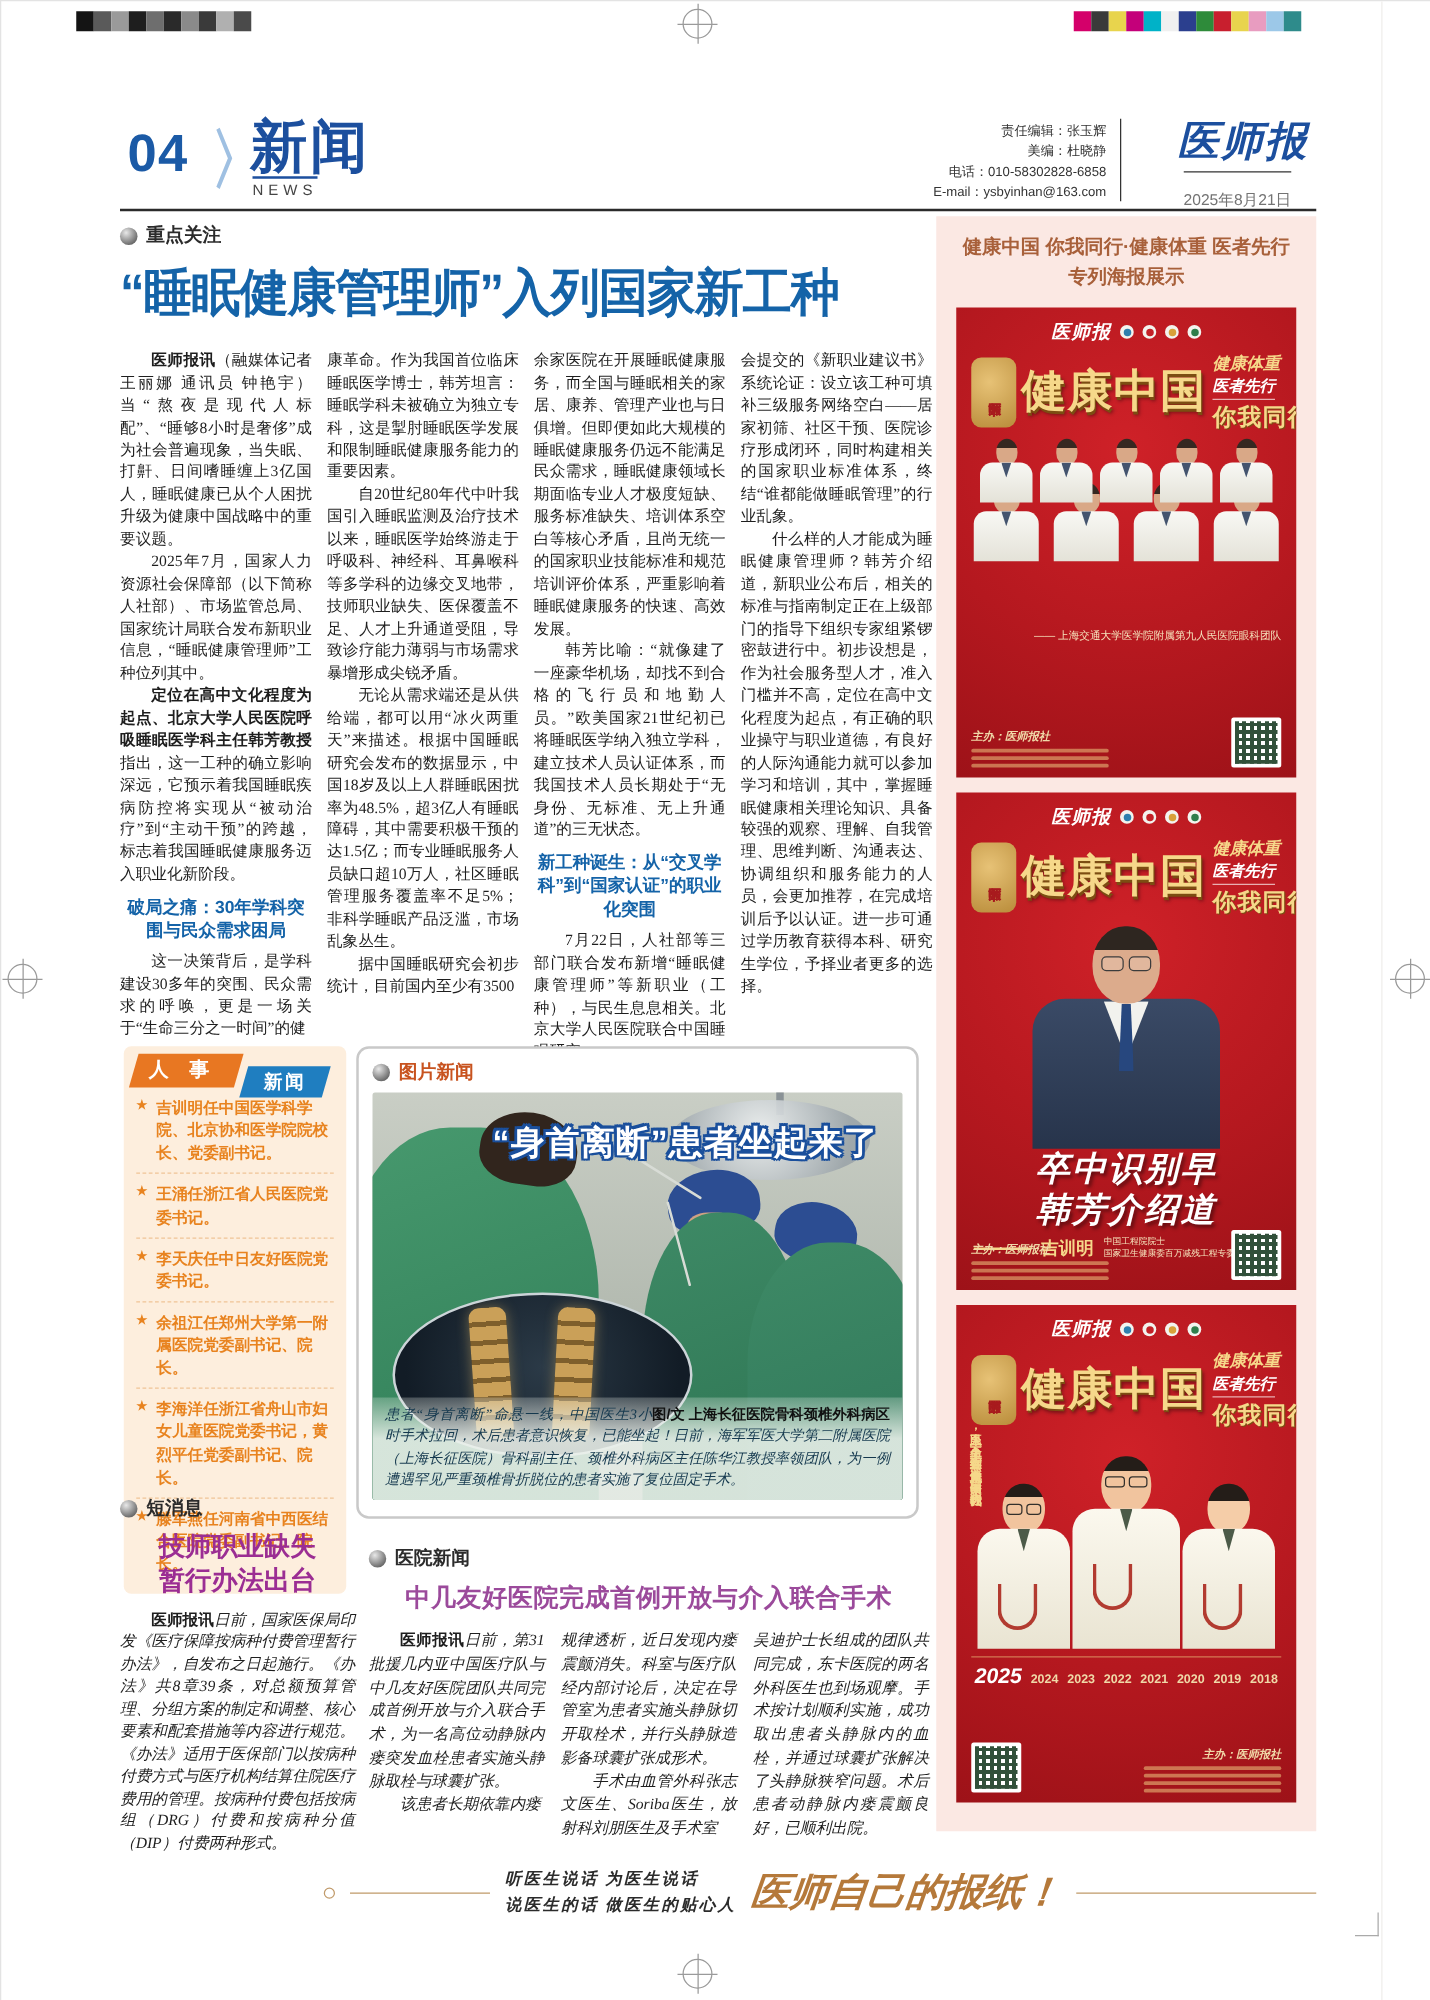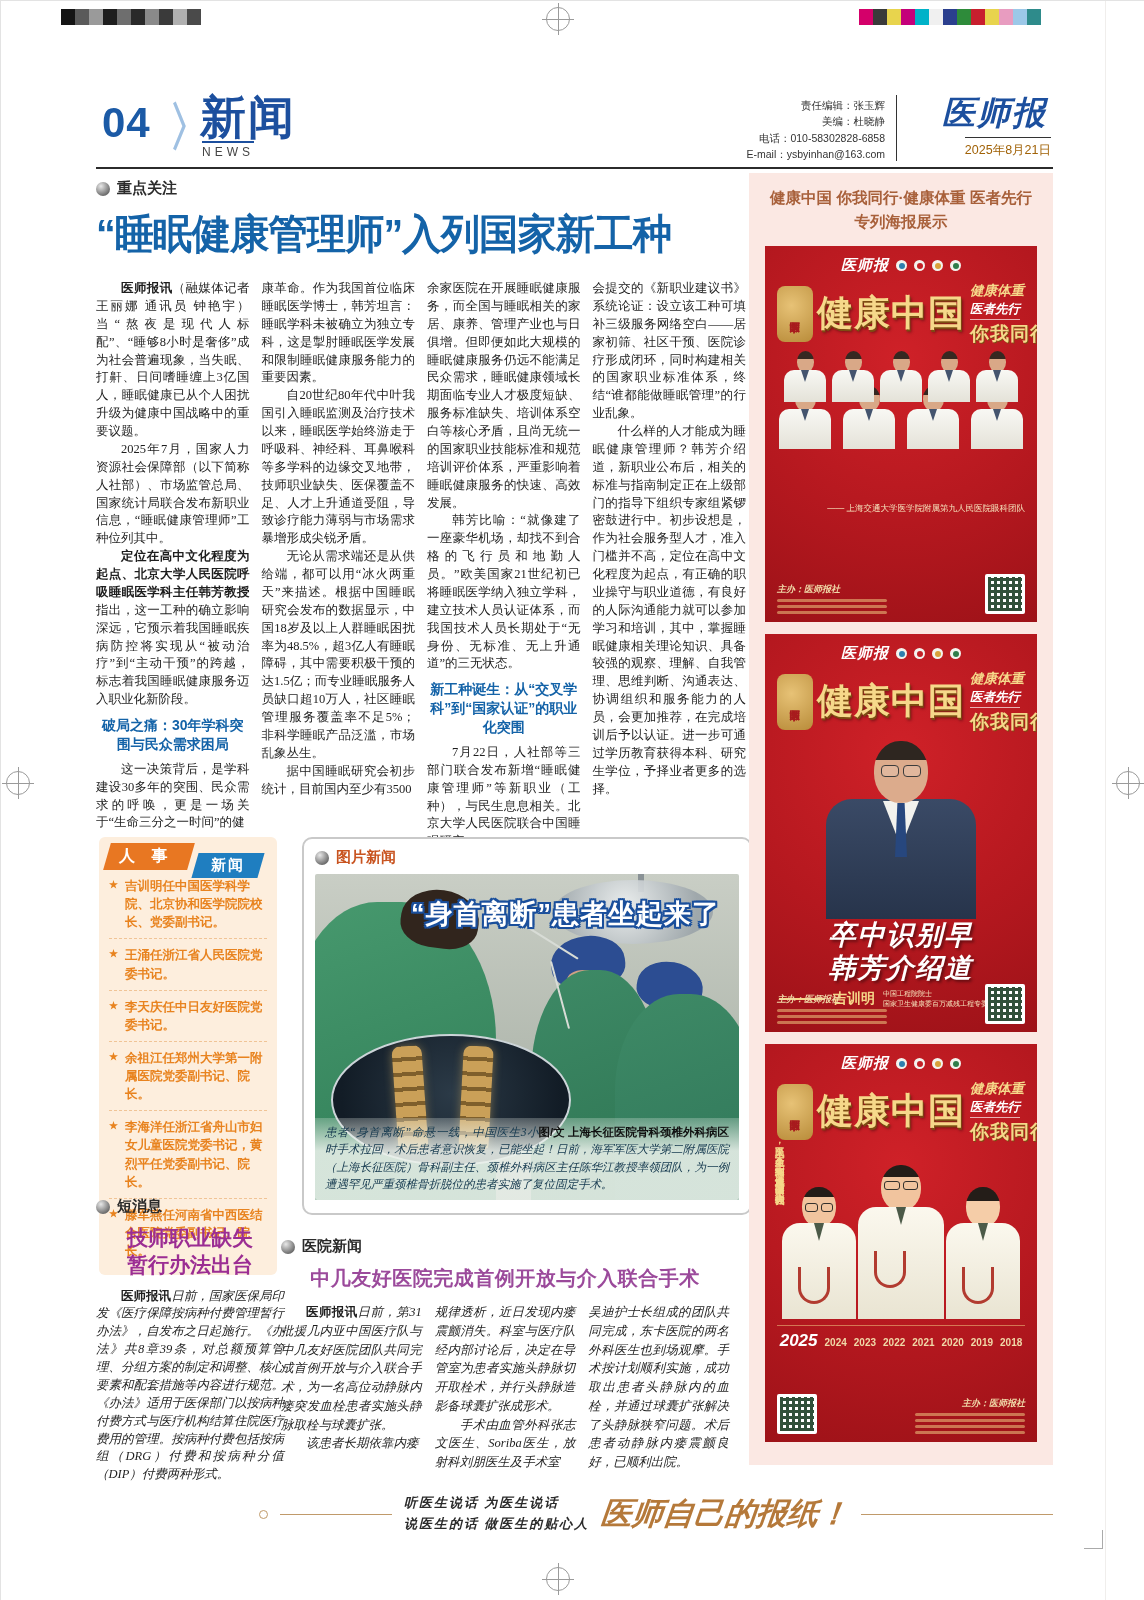--- a/index.html
+++ b/index.html
@@ -20,21 +20,21 @@
 
   
   .hdr{position:absolute;left:95px;top:90px;width:957px;height:72px;}
   .pagenum{position:absolute;left:6px;top:8px;font-size:42px;font-weight:bold;color:#1b5aa6;letter-spacing:1px;}
   .chev{position:absolute;left:72px;top:6px;font-size:46px;color:#9fc0e2;font-weight:bold;transform:scaleY(1.15);}
   .secname{position:absolute;left:104px;top:-4px;font-size:46px;font-weight:900;color:#1c4f9e;letter-spacing:2px;}
   .secen{position:absolute;left:106px;top:50px;font-size:12px;letter-spacing:4px;color:#444;border-top:2px solid #1c4f9e;padding-top:2px;}
   .hdr-meta{position:absolute;right:168px;top:6px;text-align:right;font-size:10.5px;color:#333;line-height:1.55;}
   .hdr-div{position:absolute;right:156px;top:4px;bottom:2px;width:1.5px;background:#333;}
   .masthead{position:absolute;right:6px;top:0px;font-family:"Liberation Serif",serif;font-style:italic;font-weight:900;font-size:33px;color:#1c4f9e;letter-spacing:2px;}
-  .hdr-date{position:absolute;right:2px;top:46px;font-size:12.5px;color:#a16207;border-top:1px solid #333;padding-top:4px;}
+  .hdr-date{position:absolute;right:20px;top:46px;font-size:12.5px;color:#737373;border-top:1px solid #333;padding-top:14px;}
   .hdr-rule{position:absolute;left:95px;top:166px;width:957px;height:2px;background:#2b2b2b;}
 
   
   .kicker{display:flex;align-items:center;gap:7px;font-weight:bold;font-size:15px;color:#2b2b2b;}
   .sphere{width:14px;height:14px;border-radius:50%;background:radial-gradient(circle at 35% 30%,#e8e8e8,#8a8a8a 55%,#3f3f3f);flex:0 0 auto;}
   .kicker.orange{color:#c8531f;}
 
   
   .focus{position:absolute;left:95px;top:178px;width:650px;}
   .headline{margin-top:9px;font-size:41px;font-weight:900;color:#1463a8;letter-spacing:-1px;white-space:nowrap;transform:scaleX(.96);transform-origin:left;}
@@ -57,21 +57,21 @@
   .p-item:last-child{border-bottom:none;margin-bottom:0;}
   .p-item::before{content:"★";position:absolute;left:0;top:1px;font-size:10px;color:#e8831f;}
 
   
   .briefs{position:absolute;left:95px;top:1196px;width:188px;}
   .briefs-title{color:#9b2d93;font-size:21px;font-weight:900;text-align:center;line-height:1.3;margin:8px 0 9px 0;}
   .kai p{font-family:"Liberation Serif",serif;font-style:italic;}
   .kai .art-p b{font-style:normal;}
 
   
-  .photo-box{position:absolute;left:301px;top:836px;width:450px;height:378px;border:2px solid #c9c9c9;border-radius:10px;background:#fff;padding:9px 11px;box-sizing:border-box;}
+  .photo-box{position:absolute;left:284px;top:836px;width:450px;height:378px;border:2px solid #c9c9c9;border-radius:10px;background:#fff;padding:9px 11px;box-sizing:border-box;}
   .scene{position:relative;margin-top:7px;width:100%;height:326px;border-radius:2px;overflow:hidden;background:linear-gradient(180deg,#c9cec5 0%,#b3bab0 55%,#9fa89e 100%);}
   .lamp{position:absolute;right:26px;top:6px;width:160px;height:64px;border-radius:50%;background:radial-gradient(circle at 45% 40%,#eef1f2,#9ba4a9 75%);opacity:.9;}
   .lamp-arm{position:absolute;right:95px;top:-6px;width:6px;height:24px;background:#8a9296;}
   .surgL{position:absolute;left:-24px;top:28px;width:205px;height:300px;background:linear-gradient(160deg,#47996e,#2f7c56);border-radius:42% 46% 0 0;}
   .hairL{position:absolute;left:86px;top:16px;width:78px;height:58px;background:#31251d;border-radius:50% 50% 40% 40%;transform:rotate(8deg);}
   .surgM{position:absolute;left:216px;top:96px;width:128px;height:230px;background:linear-gradient(160deg,#3e8a66,#2e7553);border-radius:46% 46% 0 0;}
   .capM{position:absolute;left:236px;top:62px;width:74px;height:52px;background:#2c4d92;border-radius:52% 52% 42% 42%;transform:rotate(-6deg);}
   .faceM{position:absolute;left:252px;top:96px;width:40px;height:26px;background:#cfa183;border-radius:40%;}
   .surgR{position:absolute;right:-16px;top:120px;width:140px;height:210px;background:linear-gradient(160deg,#3e8a66,#30775a);border-radius:46% 46% 0 0;}
   .capR{position:absolute;right:36px;top:88px;width:66px;height:48px;background:#2c4d92;border-radius:52% 52% 42% 42%;transform:rotate(10deg);}
@@ -83,21 +83,21 @@
   .vert.v2{left:128px;transform:rotate(3deg);}
   .photo-headline{position:absolute;left:96px;top:22px;font-size:27px;font-weight:900;color:#fff;letter-spacing:1px;white-space:nowrap;
       text-shadow:-2px 0 #1a4f9c,2px 0 #1a4f9c,0 -2px #1a4f9c,0 2px #1a4f9c,2px 2px #1a4f9c,-2px -2px #1a4f9c,2px -2px #1a4f9c,-2px 2px #1a4f9c;}
   .photo-caption{position:absolute;left:0;right:0;bottom:0;padding:6px 10px 7px 10px;
       background:linear-gradient(180deg,rgba(236,242,236,.25),rgba(236,242,236,.88) 40%);
       font-family:"Liberation Serif",serif;font-style:italic;font-size:11.5px;line-height:1.5;color:#14384e;text-align:justify;}
   .photo-caption .cap-text{text-indent:2em;display:inline;}
   .credit{float:right;font-style:normal;font-weight:bold;color:#101010;font-family:"Liberation Sans",sans-serif;font-size:11.5px;}
 
   
-  .hospital{position:absolute;left:280px;top:1236px;width:448px;}
+  .hospital{position:absolute;left:294px;top:1236px;width:448px;}
   .hosp-title{color:#9b4a9b;font-size:20px;font-weight:900;text-align:center;margin:9px 0 11px 0;letter-spacing:.5px;}
   .hosp-cols{display:flex;gap:13px;}
   .hosp-col{flex:1;font-size:12.5px;line-height:1.5;text-align:justify;color:#1e1e1e;}
 
   
   .panel{position:absolute;left:748px;top:172px;width:304px;height:1292px;background:#fbe8e3;padding-top:13px;box-sizing:border-box;}
   .panel-h{text-align:center;color:#a8603a;font-weight:900;font-size:15.5px;line-height:1.55;}
   .poster{position:relative;width:272px;margin:12px auto 0 auto;background:
       radial-gradient(circle at 50% 30%,#cf2128 0%,#b5181f 55%,#9d1218 100%);
       padding:10px 12px 8px 12px;box-sizing:border-box;overflow:hidden;}

